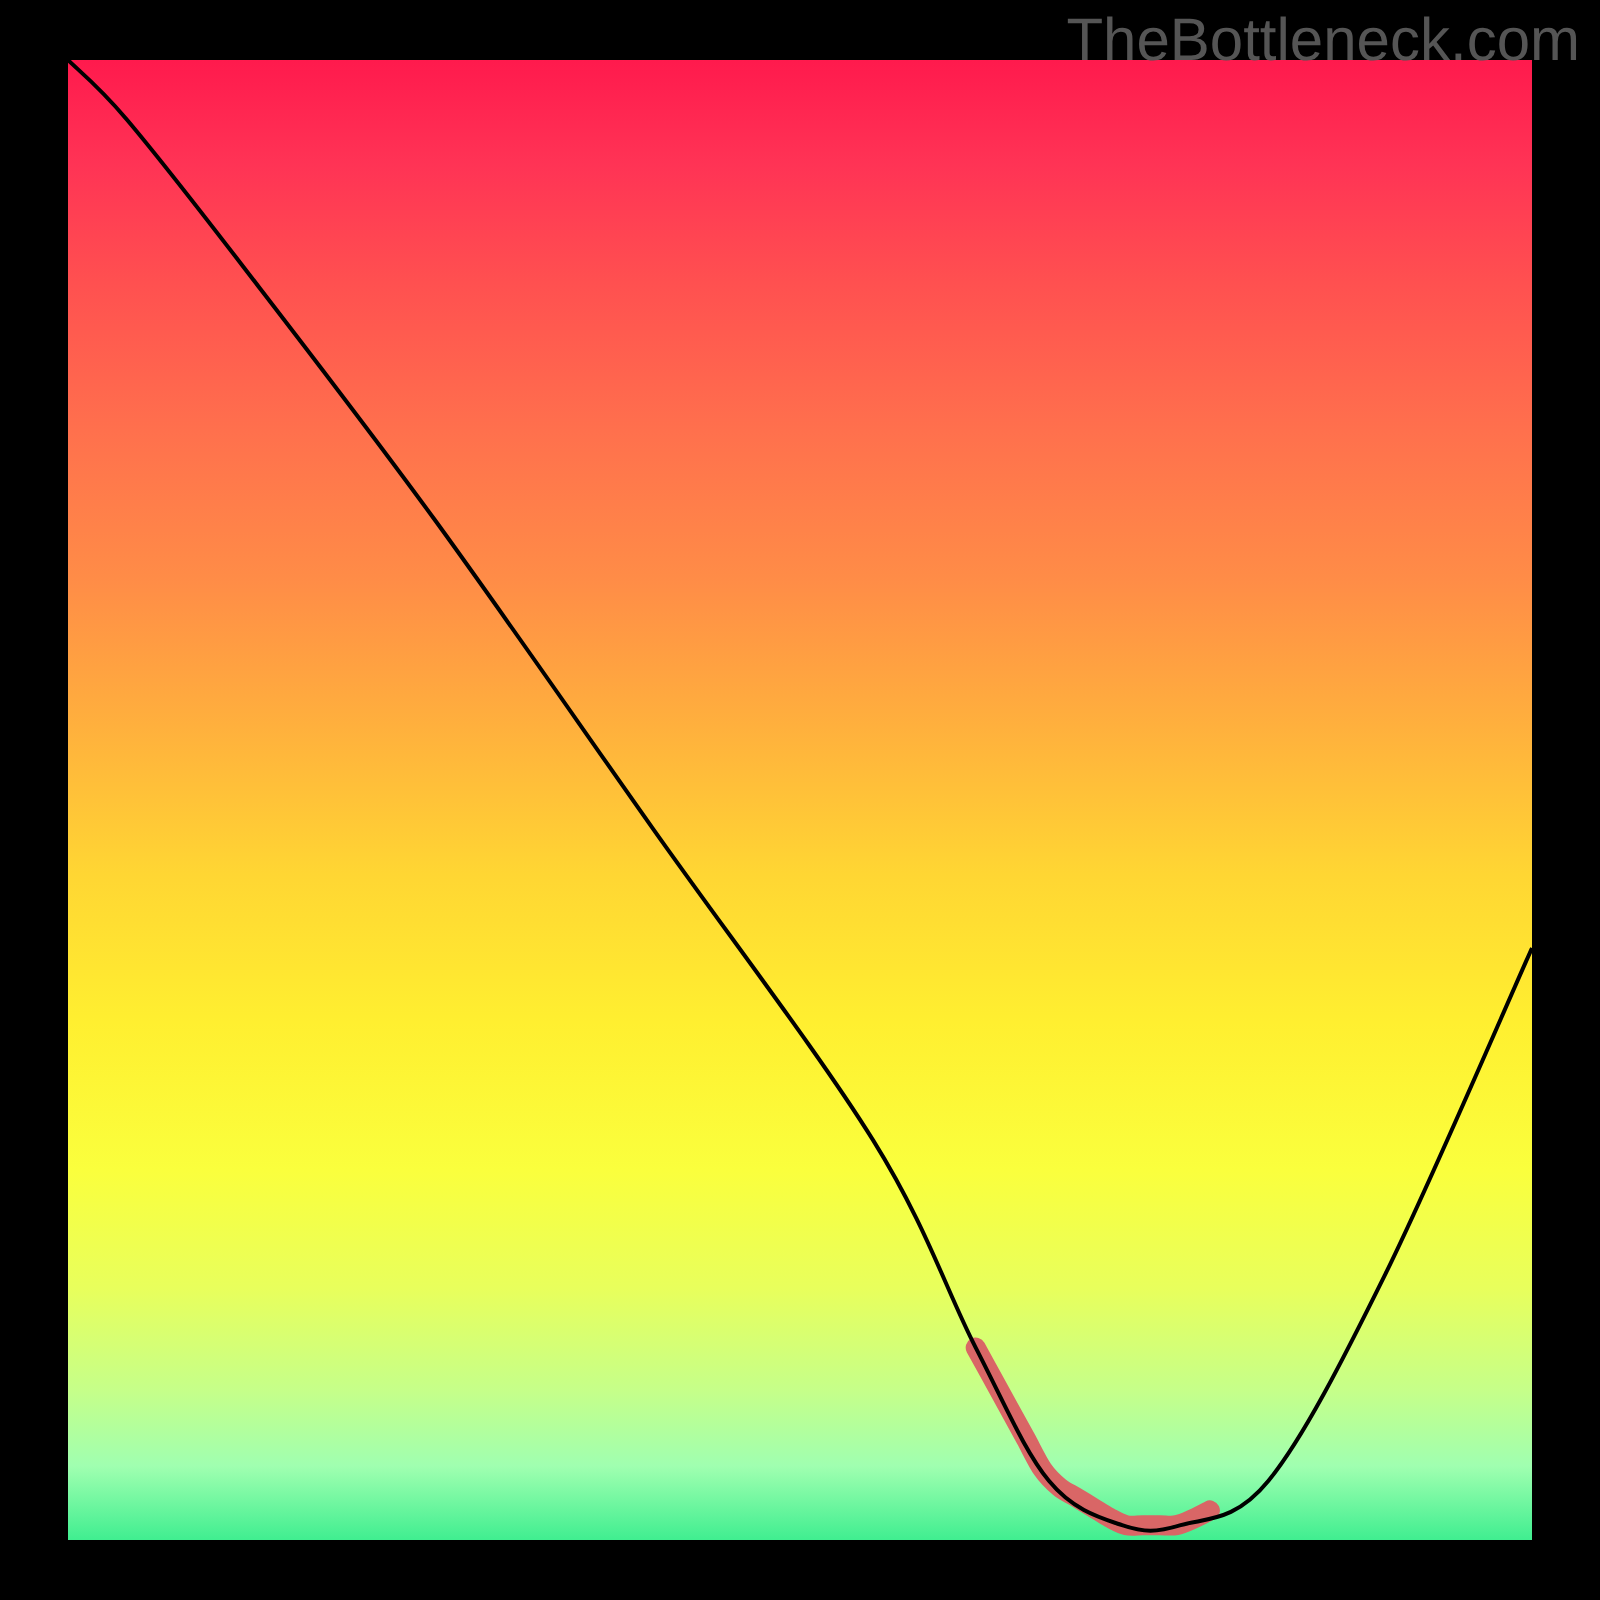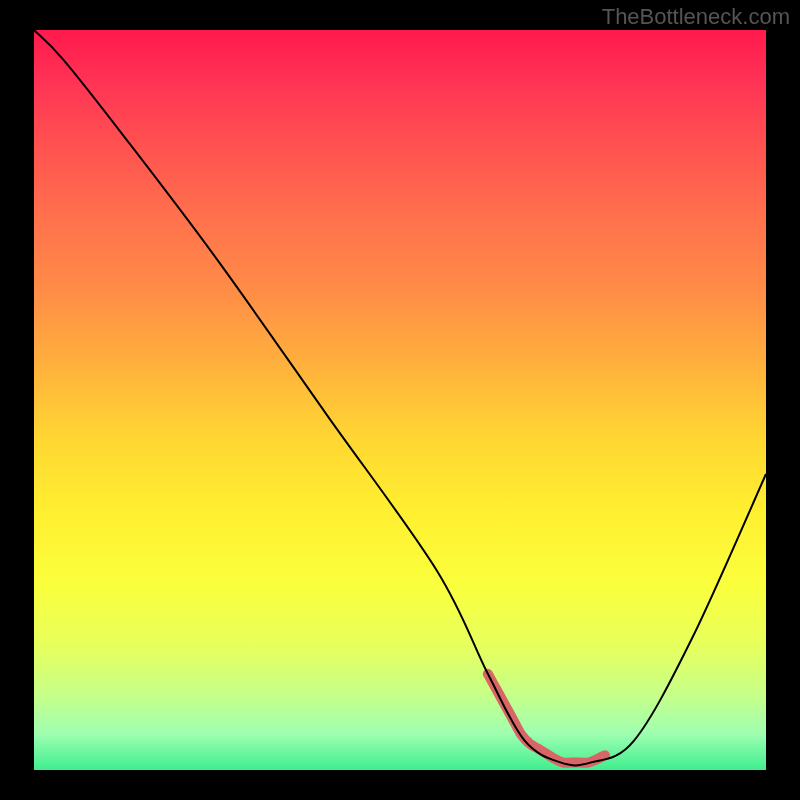--- a/index.html
+++ b/index.html
@@ -8,21 +8,21 @@
     height: 800px;
     background: #000;
     position: relative;
     font-family: Arial, sans-serif;
   }
   .watermark {
     position: absolute;
     top: 4px;
     right: 10px;
     color: #555;
-    font-size: 22px;
+    font-size: 30px;
     font-weight: 500;
     z-index: 10;
   }
   .plot-area {
     position: absolute;
     left: 34px;
     top: 30px;
     width: 732px;
     height: 740px;
     background: linear-gradient(to bottom,

